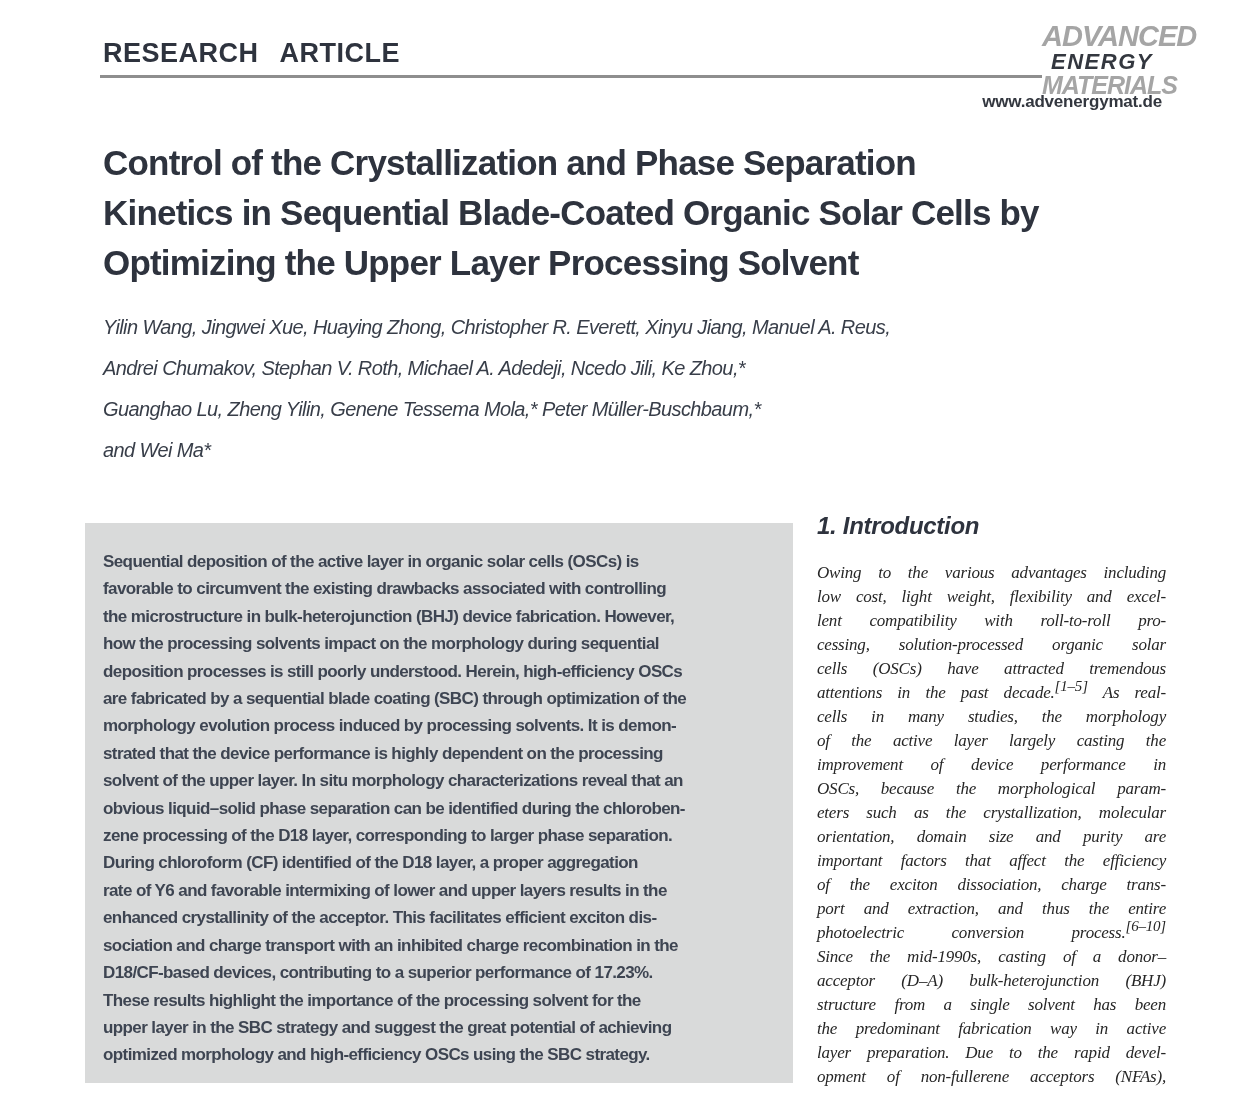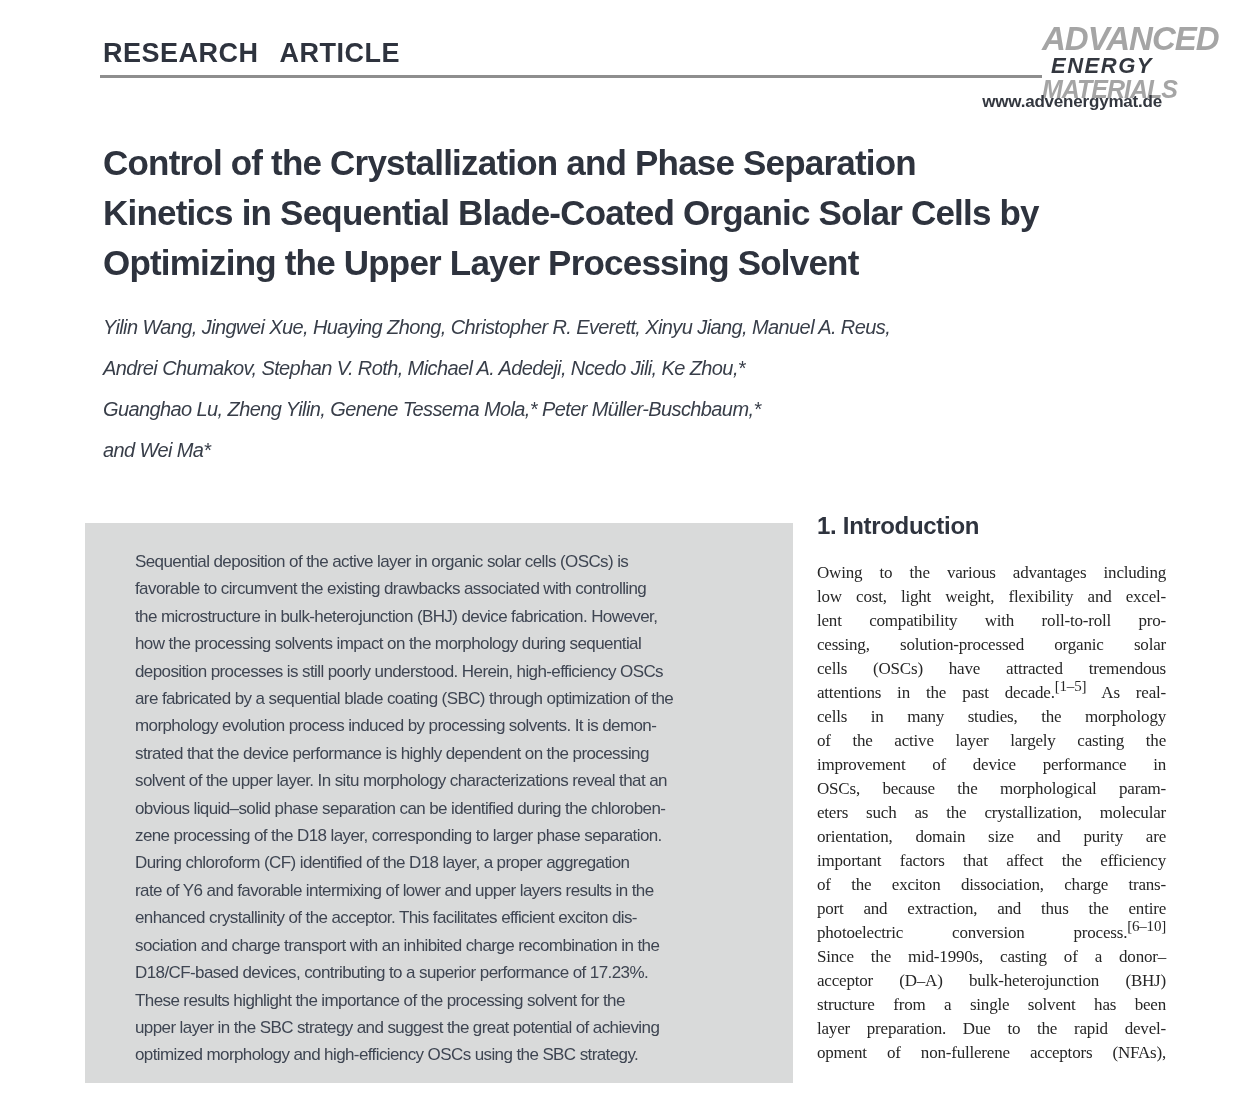--- a/index.html
+++ b/index.html
@@ -24,21 +24,21 @@
   }
   .header-rule{
     position:absolute;left:100px;top:75px;width:942px;height:3px;
     background:var(--rule);
   }
   .journal-logo{
     position:absolute;left:1042px;top:22px;width:120px;
     text-align:center;line-height:1.0;
     font-weight:800;font-style:italic;
   }
-  .logo-advanced{font-size:33px;color:var(--logo-gray);letter-spacing:-1px;}
+  .logo-advanced{font-size:29px;color:var(--logo-gray);letter-spacing:-1px;}
   .logo-energy{font-size:22px;color:#33373f;letter-spacing:1.5px;}
   .logo-materials{font-size:25px;color:var(--logo-gray);letter-spacing:-1px;}
   .journal-url{
     position:absolute;right:82px;top:92px;
     font-size:17px;font-weight:700;color:#33373f;letter-spacing:-0.2px;
     text-decoration:none;
   }
 
   
   .paper-title{
@@ -52,27 +52,27 @@
     color:var(--author-ink);line-height:41px;white-space:nowrap;
   }
 
   
   .abstract-box{
     position:absolute;left:85px;top:523px;width:708px;height:560px;
     background:var(--box-bg);
     padding:25px 8px 0 18px;
   }
   .abstract-line{
-    font-size:17px;font-weight:400;letter-spacing:-0.6px;
-    color:var(--abstract-ink);line-height:27.4px;white-space:nowrap;margin-left:32px;
+    font-size:17px;font-weight:700;letter-spacing:-0.6px;
+    color:var(--abstract-ink);line-height:27.4px;white-space:nowrap;
   }
 
   
   .intro-column{
-    position:absolute;left:817px;top:512px;width:349px;
+    position:absolute;left:817px;top:512px;width:349px;font-style:italic;
   }
   .intro-heading{
     font-size:24px;font-weight:700;color:var(--ink);letter-spacing:-0.3px;
     margin-bottom:21px;
   }
   .intro-paragraph{
     font-family:"Liberation Serif",serif;
     font-size:17px;color:var(--serif-ink);letter-spacing:-0.2px;
   }
   .intro-line{
@@ -149,16 +149,17 @@
       <div class="intro-line">OSCs, because the morphological param-</div>
       <div class="intro-line">eters such as the crystallization, molecular</div>
       <div class="intro-line">orientation, domain size and purity are</div>
       <div class="intro-line">important factors that affect the efficiency</div>
       <div class="intro-line">of the exciton dissociation, charge trans-</div>
       <div class="intro-line">port and extraction, and thus the entire</div>
       <div class="intro-line">photoelectric conversion process.<sup>[6–10]</sup></div>
       <div class="intro-line">Since the mid-1990s, casting of a donor–</div>
       <div class="intro-line">acceptor (D–A) bulk-heterojunction (BHJ)</div>
       <div class="intro-line">structure from a single solvent has been</div>
+      <div class="intro-line">the predominant fabrication way in active</div>
       <div class="intro-line">layer preparation. Due to the rapid devel-</div>
       <div class="intro-line">opment of non-fullerene acceptors (NFAs),</div>
     </div>
 </div>
 
 </body></html>

